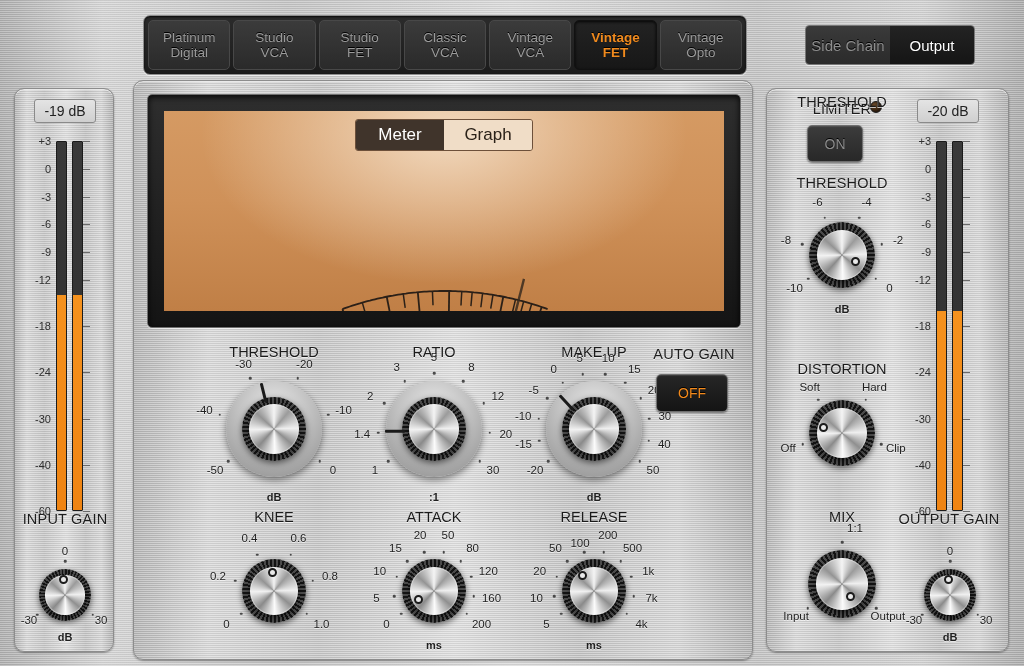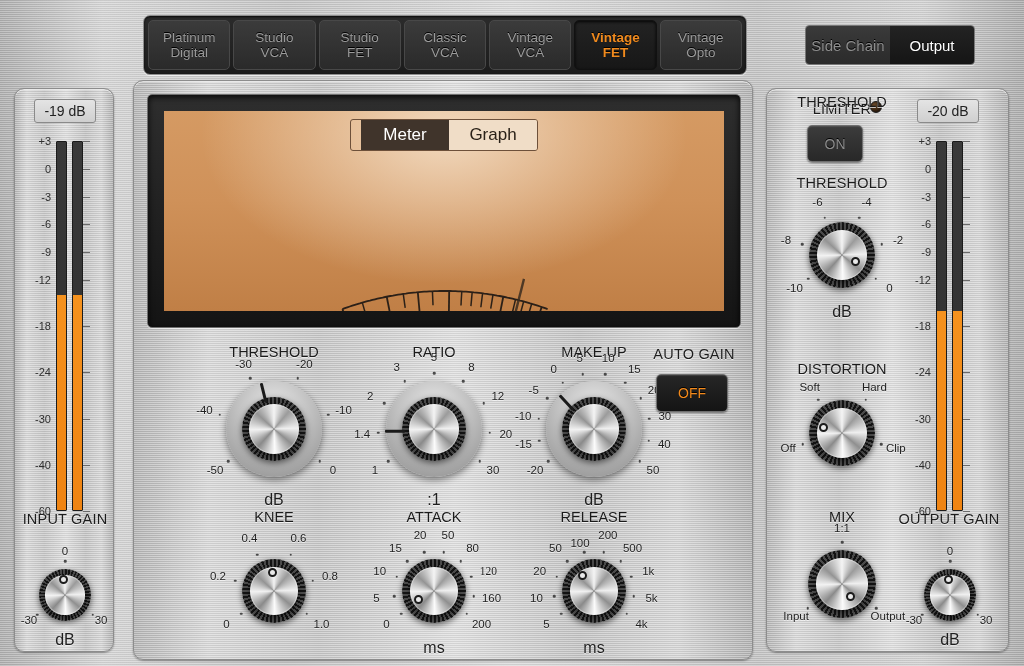--- a/index.html
+++ b/index.html
@@ -128,22 +128,22 @@
   .kmark {
     position: absolute; font-size: 11.5px; color: #1f1f1f;
     transform: translate(-50%,-50%); white-space: nowrap;
     text-shadow: 0 1px 0 rgba(255,255,255,.6);
   }
   .kdot {
     position: absolute; width: 2.5px; height: 2.5px; border-radius: 50%;
     background: #4a4a4a; transform: translate(-50%,-50%);
   }
   .kunit {
-    position: absolute; font-size: 16px; color: #1f1f1f;
-    transform: translateX(-50%); text-shadow: 0 1px 0 rgba(255,255,255,.6);
+    position: absolute; font-size: 11px; color: #1f1f1f;
+    transform: translateX(-50%); text-shadow: 0 1px 0 rgba(255,255,255,.6); font-weight: bold;
   }
   .klabel {
     position: absolute; font-size: 14.5px; color: #1b1b1b;
     transform: translateX(-50%); white-space: nowrap;
     text-shadow: 0 1px 0 rgba(255,255,255,.7);
   }
 
   
   #vu-frame {
     position: absolute; left: 146px; top: 93px; width: 594px; height: 234px;
@@ -153,21 +153,21 @@
     box-shadow: inset 0 2px 6px rgba(0,0,0,.9), 0 1px 0 rgba(255,255,255,.5);
   }
   #vu-face {
     position: relative; width: 100%; height: 100%; overflow: hidden;
     background:
       radial-gradient(ellipse 70% 120% at 50% 12%, rgba(255,245,230,.70), rgba(255,255,255,0) 62%),
       linear-gradient(180deg,#d59a63 0%, #cf9159 45%, #c07f46 100%);
   }
   .vu-seg {
     position: absolute; display: flex; border: 1px solid #6d503a;
-    border-radius: 3px; overflow: hidden; left: 50%; transform: translateX(-50%); top: 8px; padding-left: 10px;
+    border-radius: 3px; overflow: hidden; left: 50%; transform: translateX(-50%); top: 8px;
   }
   .vu-seg div {
     width: 88px; text-align: center; font-size: 17px; padding: 5px 0; cursor: pointer;
   }
   .vu-seg .on { background: #40342b; color: #fff; }
   .vu-seg .off { background: #f0ddc7; color: #2a2118; }
 
   
   .btn {
     position: absolute; border-radius: 5px;
@@ -422,21 +422,21 @@
         <div class="kmark" style="left: 35.6927px; top: 61.6353px;">10</div>
         <div class="kdot" style="left: 52.5467px; top: 67.9554px;"></div>
         <div class="kmark" style="left: 51.4418px; top: 38.6725px;">15</div>
         <div class="kdot" style="left: 63.4082px; top: 52.119px;"></div>
         <div class="kmark" style="left: 76.0777px; top: 25.6957px;">20</div>
         <div class="kdot" style="left: 80.3984px; top: 43.1695px;"></div>
         <div class="kmark" style="left: 103.922px; top: 25.6957px;">50</div>
         <div class="kdot" style="left: 99.6016px; top: 43.1695px;"></div>
         <div class="kmark" style="left: 128.558px; top: 38.6725px;">80</div>
         <div class="kdot" style="left: 116.592px; top: 52.119px;"></div>
-        <div class="kmark" style="left: 144.307px; top: 61.6353px; font-family: Liberation Serif, serif;">120</div>
+        <div class="kmark" style="left: 144.307px; top: 61.6353px;">120</div>
         <div class="kdot" style="left: 127.453px; top: 67.9554px;"></div>
         <div class="kmark" style="left: 147.54px; top: 89.2916px;">160</div>
         <div class="kdot" style="left: 129.683px; top: 87.0287px;"></div>
         <div class="kmark" style="left: 137.511px; top: 115.267px;">200</div>
         <div class="kdot" style="left: 122.766px; top: 104.943px;"></div>
         <div class="kunit" style="left: 90px; top: 130px;">ms</div>
         <div class="knob-ring" style="left: 58px; top: 50px; width: 64px; height: 64px;"></div>
         <div class="knob" style="left: 65.68px; top: 57.68px; width: 48.64px; height: 48.64px;"></div>
         <div class="dot-ind" style="left: 70.3693px; top: 85.5443px;"></div>
       </div>
@@ -451,21 +451,21 @@
         <div class="kmark" style="left: 51.4418px; top: 38.6725px;">50</div>
         <div class="kdot" style="left: 63.4082px; top: 52.119px;"></div>
         <div class="kmark" style="left: 76.0777px; top: 25.6957px; margin-top: 8px;">100</div>
         <div class="kdot" style="left: 80.3984px; top: 43.1695px;"></div>
         <div class="kmark" style="left: 103.922px; top: 25.6957px;">200</div>
         <div class="kdot" style="left: 99.6016px; top: 43.1695px;"></div>
         <div class="kmark" style="left: 128.558px; top: 38.6725px;">500</div>
         <div class="kdot" style="left: 116.592px; top: 52.119px;"></div>
         <div class="kmark" style="left: 144.307px; top: 61.6353px;">1k</div>
         <div class="kdot" style="left: 127.453px; top: 67.9554px;"></div>
-        <div class="kmark" style="left: 147.54px; top: 89.2916px;">5k</div>
+        <div class="kmark" style="left: 147.54px; top: 89.2916px;">7k</div>
         <div class="kdot" style="left: 129.683px; top: 87.0287px;"></div>
         <div class="kmark" style="left: 137.511px; top: 115.267px;">4k</div>
         <div class="kdot" style="left: 122.766px; top: 104.943px;"></div>
         <div class="kunit" style="left: 90px; top: 130px;">ms</div>
         <div class="knob-ring" style="left: 58px; top: 50px; width: 64px; height: 64px;"></div>
         <div class="knob" style="left: 65.68px; top: 57.68px; width: 48.64px; height: 48.64px;"></div>
         <div class="dot-ind" style="left: 74.4557px; top: 62.3693px;"></div>
       </div>
   </div>
 
@@ -506,21 +506,21 @@
         <div class="kdot" style="left: 106.412px; top: 83.3011px;"></div>
         <div class="knob-ring" style="left: 34px; top: 39px; width: 66px; height: 66px;"></div>
         <div class="knob" style="left: 41.92px; top: 46.92px; width: 50.16px; height: 50.16px;"></div>
         <div class="dot-ind" style="left: 44.215px; top: 62.4322px;"></div>
       </div>
 
     <div class="knob-wrap" id="k-mix" style="left:10px; top:420px; width:130px; height:135px;">
         <div class="klabel" style="left: 65px; top: 0px;">MIX</div>
         <div class="kmark" style="left: 19.1275px; top: 107.12px;">Input</div>
         <div class="kdot" style="left: 30.5956px; top: 99.0902px;"></div>
-        <div class="kmark" style="left: 65px; top: 19px;">1:1</div>
+        <div class="kmark" style="left: 78px; top: 19px;">1:1</div>
         <div class="kdot" style="left: 65px; top: 33px;"></div>
         <div class="kmark" style="left: 110.873px; top: 107.12px;">Output</div>
         <div class="kdot" style="left: 99.4044px; top: 99.0902px;"></div>
         <div class="knob-ring" style="left: 31px; top: 41px; width: 68px; height: 68px;"></div>
         <div class="knob" style="left: 39.16px; top: 49.16px; width: 51.68px; height: 51.68px;"></div>
         <div class="dot-ind" style="left: 69.1408px; top: 83.4826px;"></div>
       </div>
 
     <div class="readout" style="left:150px; top:10px;">-20 dB</div>
     <div class="meterbox" id="out-meter" style="left:128px; top:40px;">

